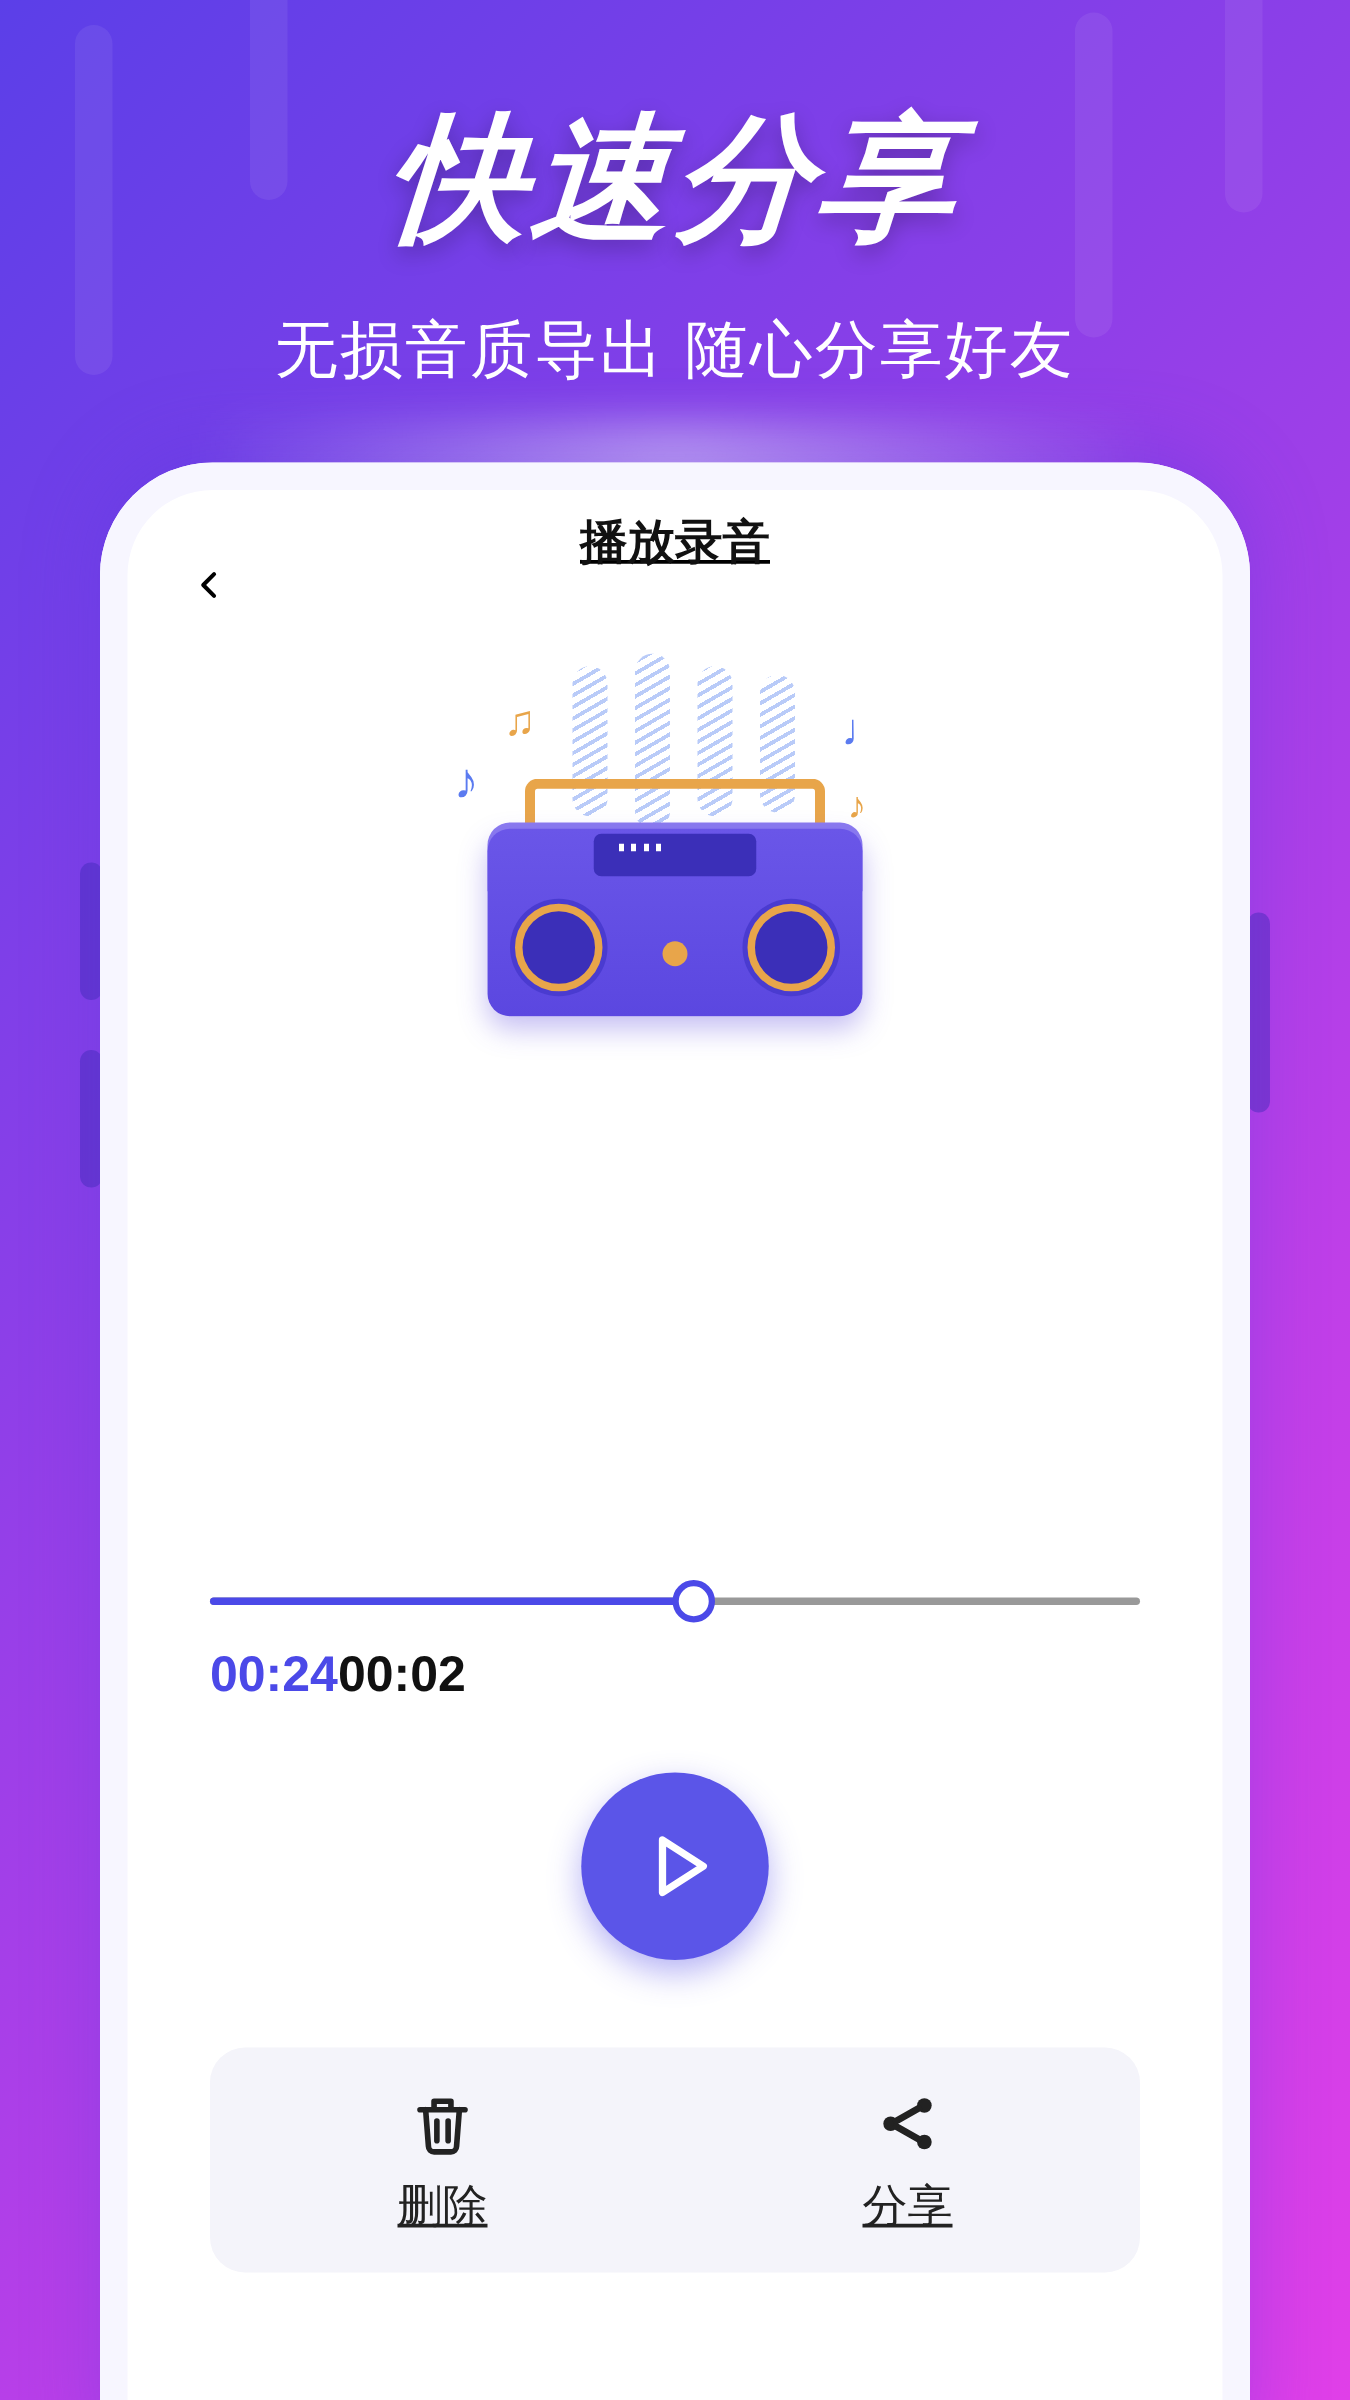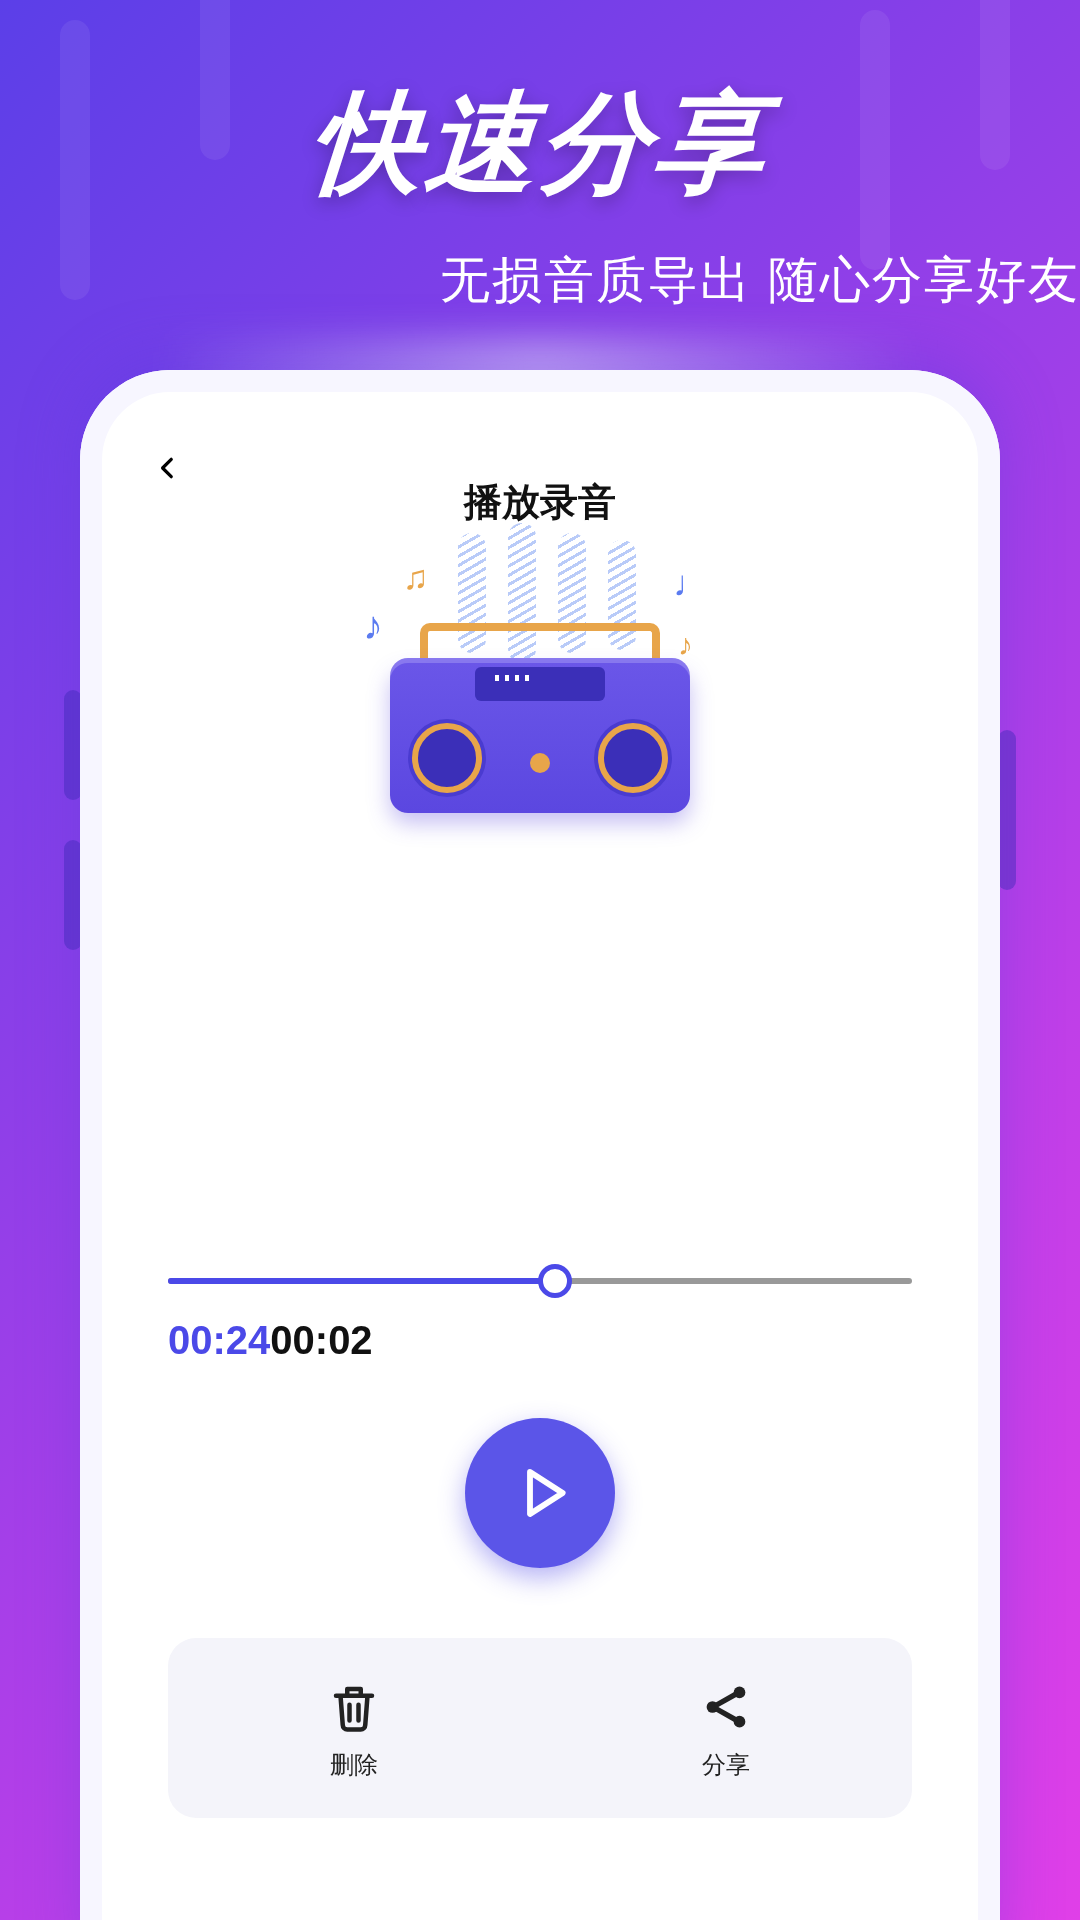--- a/index.html
+++ b/index.html
@@ -34,21 +34,20 @@
   font-style: italic;
   letter-spacing: 4px;
   text-shadow: 0 6px 18px rgba(0,0,0,0.25);
   transform: skewX(-4deg);
 }
 .hero-sub {
   margin-top: 28px;
   font-size: 50px;
   font-weight: 400;
   letter-spacing: 2px;
-  text-align: right;
 }
 
 
 .phone-wrap {
   position: absolute;
   left: 50%;
   transform: translateX(-50%);
   top: 370px;
   width: 920px;
   height: 1600px;
@@ -86,22 +85,23 @@
   overflow: hidden;
   display: flex;
   flex-direction: column;
 }
 
 
 .app-header {
   position: relative;
   height: 120px;
   display: flex;
-  align-items: flex-end;
+  align-items: flex-start;
   justify-content: center;
+  text-decoration: underline;
 }
 .back-btn {
   position: absolute;
   left: 30px;
   top: 50%;
   transform: translateY(-50%);
   width: 40px; height: 40px;
   display: flex; align-items: center; justify-content: center;
 }
 .back-btn svg { width: 26px; height: 26px; }
@@ -269,21 +269,21 @@
   display: flex;
   flex-direction: column;
   align-items: center;
   gap: 10px;
   color: #222;
 }
 .action .icon {
   width: 64px; height: 64px;
   display: flex; align-items: center; justify-content: center;
 }
-.action .lbl { font-size: 24px; font-weight: 500; }
+.action .lbl { font-size: 36px; font-weight: 500; text-decoration: underline; }
 </style>
 </head>
 <body>
 
 <div class="bg-bars">
   <div style="left:60px; top:20px; height:280px;"></div>
   <div style="left:200px; top:-40px; height:200px;"></div>
   <div style="left:860px; top:10px; height:260px;"></div>
   <div style="left:980px; top:-30px; height:200px;"></div>
 </div>

